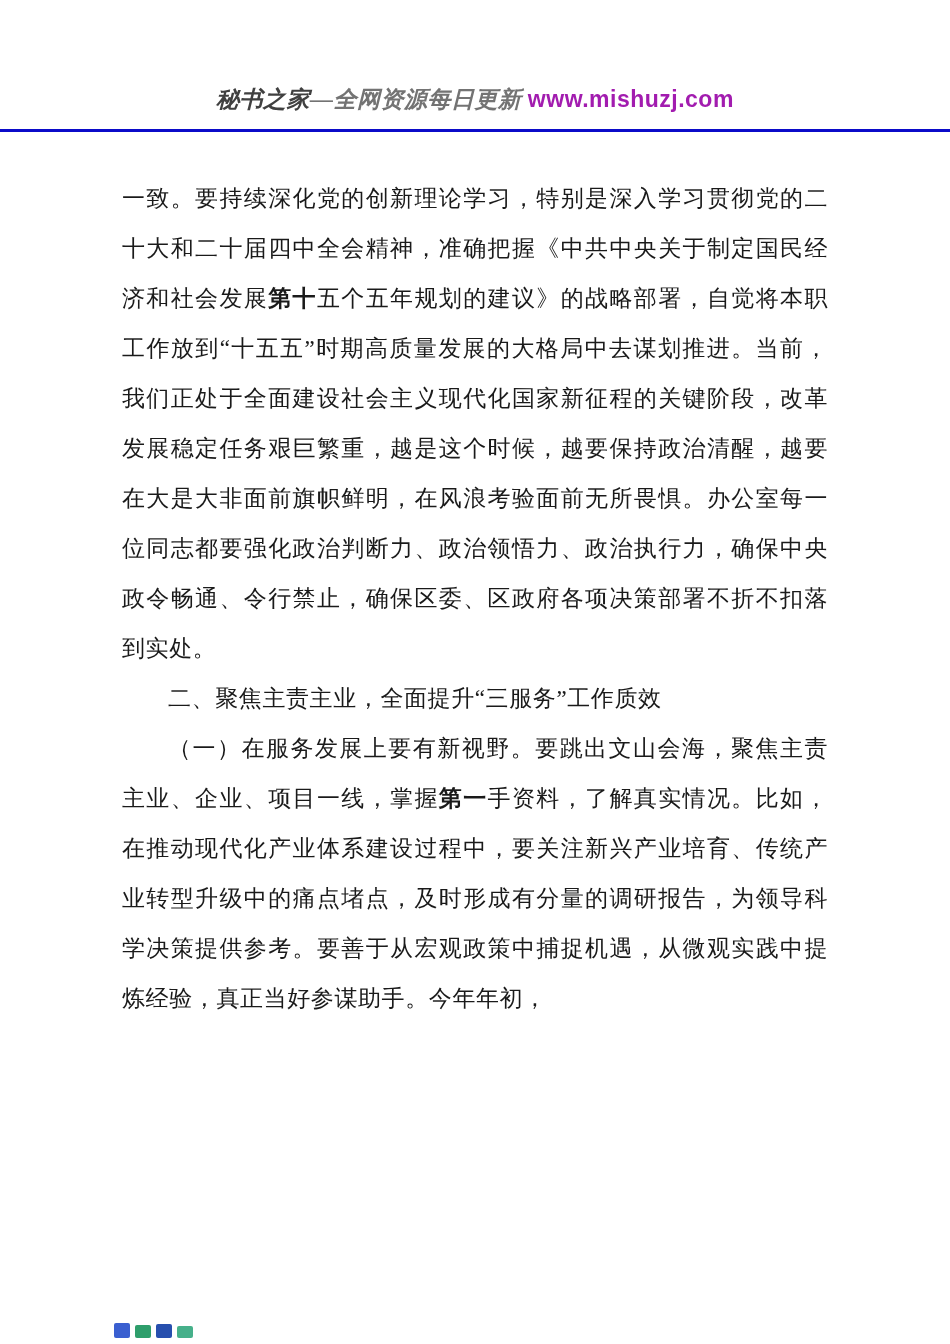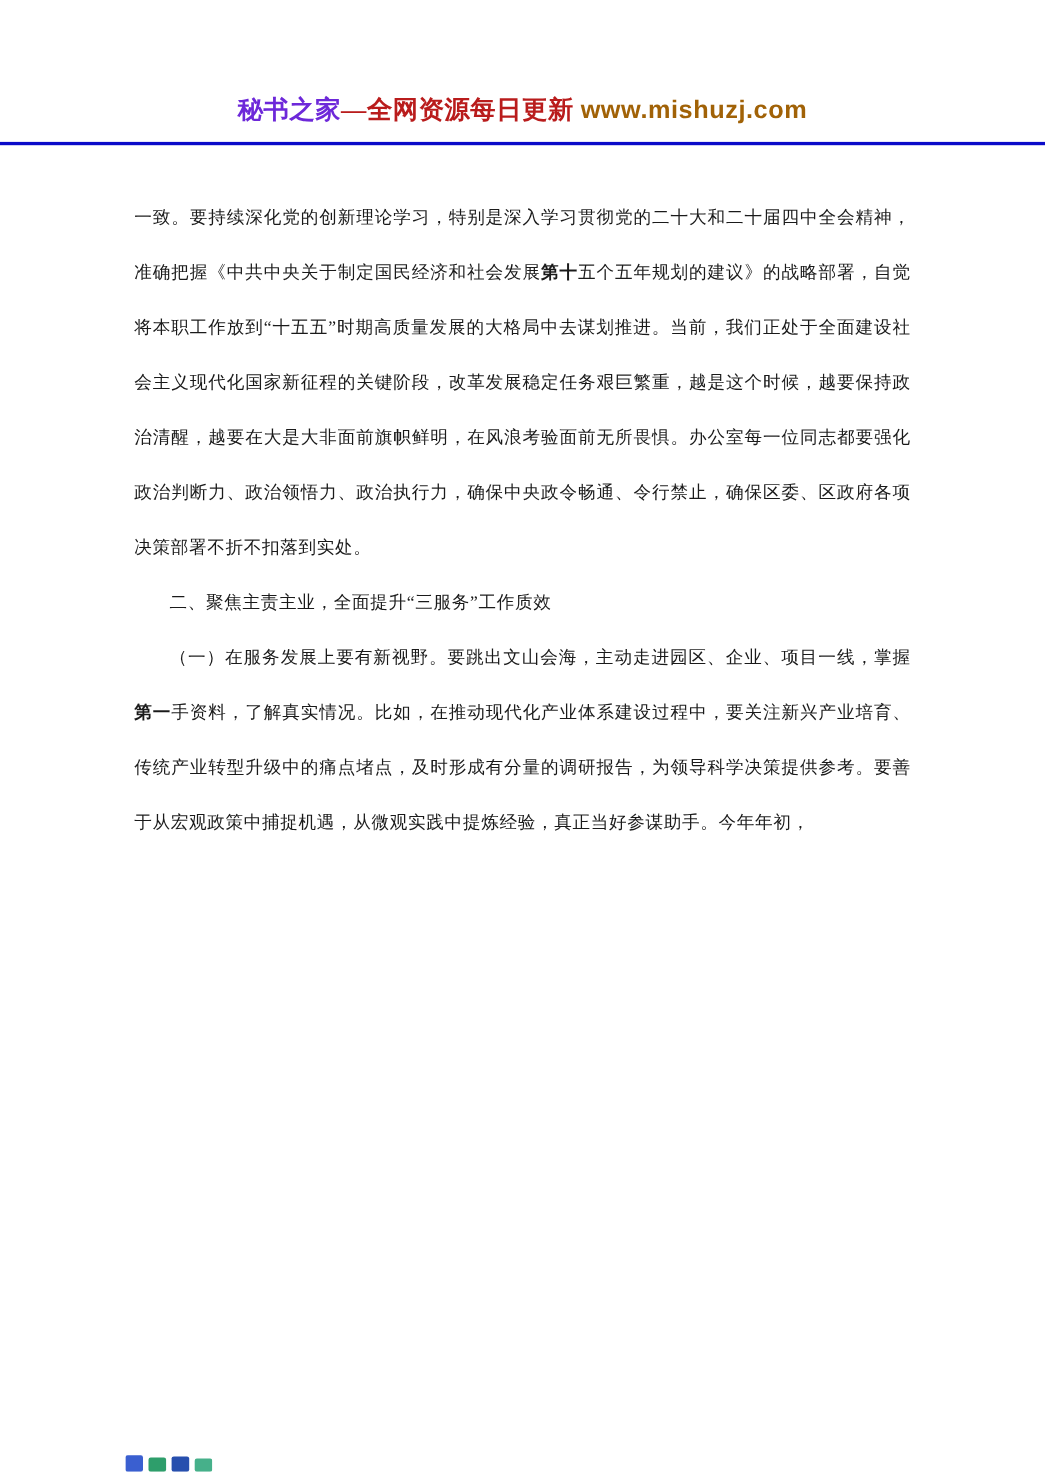--- a/index.html
+++ b/index.html
@@ -21,41 +21,41 @@
   }
   
   .site-header {
     text-align: center;
     font-size: 23px;
     line-height: 30px;
     font-weight: 700;
     letter-spacing: 0.5px;
     white-space: nowrap;
   }
-  .brand { color: #6d28d9; }
-  .tagline { color: #b91c1c; }
+  .brand { color: #404040; font-style: italic; }
+  .tagline { color: #737373; font-style: italic; }
   .site-url {
-    color: #a16207;
+    color: #a21caf;
     text-decoration: none;
     font-family: "Liberation Sans", "DejaVu Sans", sans-serif;
   }
   .header-divider {
     margin-top: 14px;
     height: 3px;
     background: #0b0bc9;
     width: 100%;
   }
   
   .doc-body {
     margin-top: 42px;
     padding: 0 122px;
   }
   .para {
     margin: 0;
-    font-size: 16px;
+    font-size: 23px;
     line-height: 50px;
     letter-spacing: 0.6px;
     text-align: justify;
     text-justify: inter-character;
     text-indent: 2em;
     word-break: break-all;
   }
   .para.no-indent { text-indent: 0; }
   .para.bold { font-weight: 400; }
   .run-bold { font-weight: 700; font-style: normal; }
@@ -90,21 +90,21 @@
 
   <div class="header-divider"></div>
 
   <main class="doc-body">
 
     <p class="para no-indent"><span>一致。要持续深化党的创新理论学习，特别是深入学习贯彻党的二十大和二十届四中全会精神，准确把握《中共中央关于制定国民经济和社会发展</span><span class="run-bold">第十</span><span>五个五年规划的建议》的战略部署，自觉将本职工作放到“十五五”时期高质量发展的大格局中去谋划推进。当前，我们正处于全面建设社会主义现代化国家新征程的关键阶段，改革发展稳定任务艰巨繁重，越是这个时候，越要保持政治清醒，越要在大是大非面前旗帜鲜明，在风浪考验面前无所畏惧。办公室每一位同志都要强化政治判断力、政治领悟力、政治执行力，确保中央政令畅通、令行禁止，确保区委、区政府各项决策部署不折不扣落到实处。</span></p>
 
     <p class="para bold"><span>二、聚焦主责主业，全面提升“三服务”工作质效</span></p>
 
 
-    <p class="para"><span>（一）在服务发展上要有新视野。要跳出文山会海，主动走进园区、企业、项目一线，掌握</span><span class="run-bold">第一</span><span>手资料，了解真实情况。比如，在推动现代化产业体系建设过程中，要关注新兴产业培育、传统产业转型升级中的痛点堵点，及时形成有分量的调研报告，为领导科学决策提供参考。要善于从宏观政策中捕捉机遇，从微观实践中提炼经验，真正当好参谋助手。今年年初，</span></p>
+    <p class="para"><span>（一）在服务发展上要有新视野。要跳出文山会海，聚焦主责主业、企业、项目一线，掌握</span><span class="run-bold">第一</span><span>手资料，了解真实情况。比如，在推动现代化产业体系建设过程中，要关注新兴产业培育、传统产业转型升级中的痛点堵点，及时形成有分量的调研报告，为领导科学决策提供参考。要善于从宏观政策中捕捉机遇，从微观实践中提炼经验，真正当好参谋助手。今年年初，</span></p>
 
   </main>
 
   <div class="bottom-fragment">
       <span class="frag frag-1"></span>
       <span class="frag frag-2"></span>
       <span class="frag frag-3"></span>
       <span class="frag frag-4"></span>
     </div>
 

